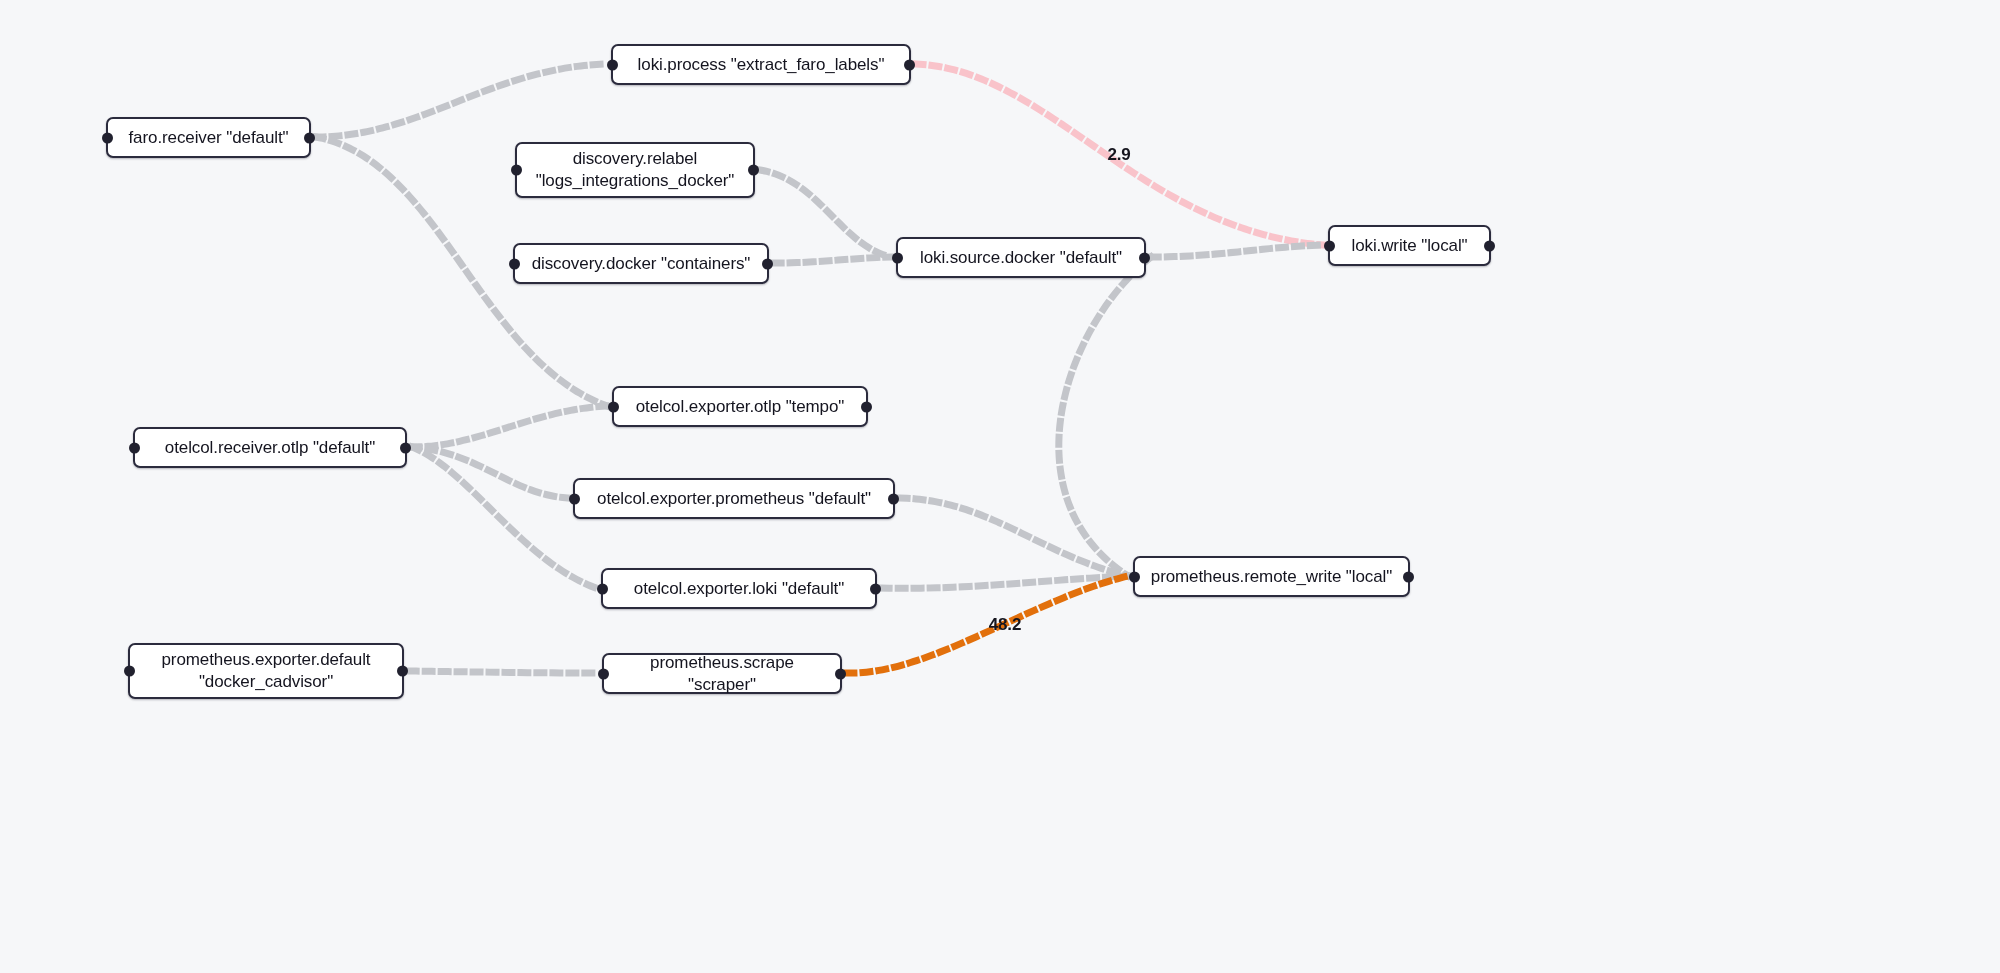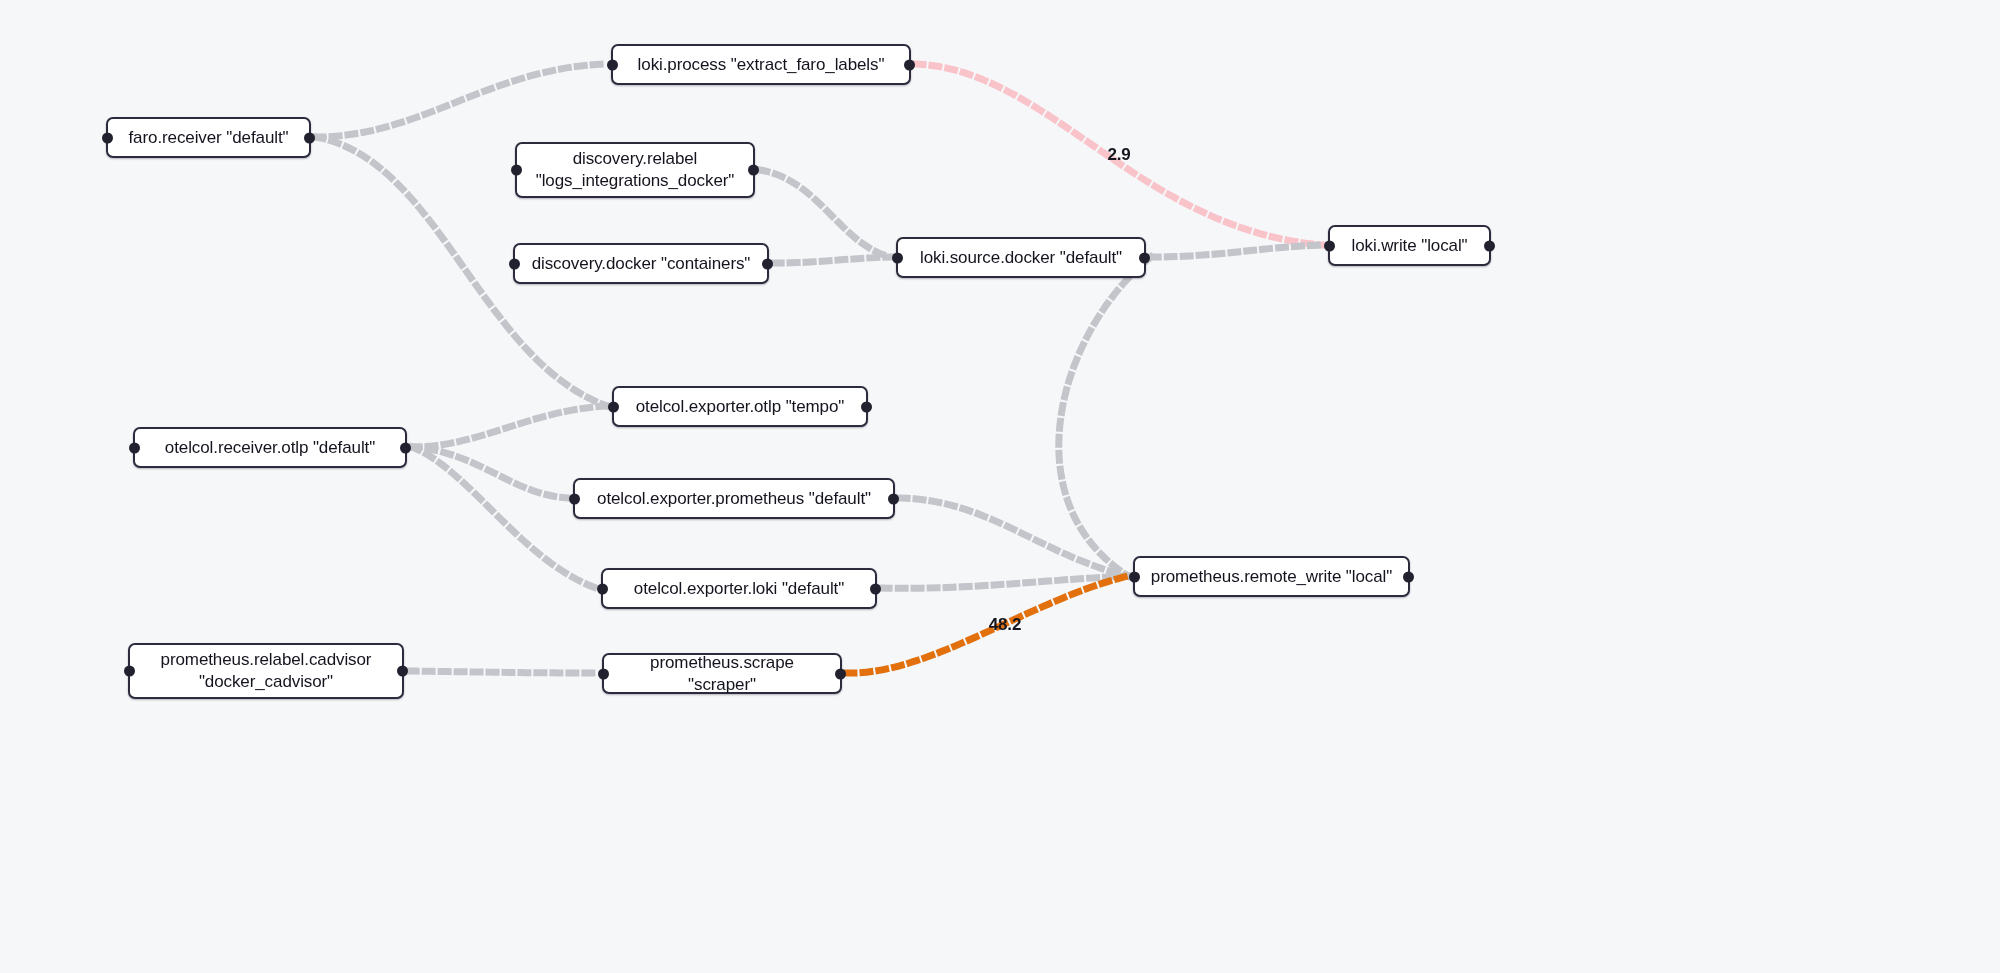--- a/index.html
+++ b/index.html
@@ -147,21 +147,21 @@
         <span class="node-label">otelcol.exporter.prometheus "default"</span>
         <span class="handle left"></span>
         <span class="handle right"></span>
       </div>
       <div class="node" style="left: 601px; top: 568px; width: 276px; height: 41px;">
         <span class="node-label">otelcol.exporter.loki "default"</span>
         <span class="handle left"></span>
         <span class="handle right"></span>
       </div>
       <div class="node" style="left: 128px; top: 643px; width: 276px; height: 56px;">
-        <span class="node-label">prometheus.relabel.cadvisor
+        <span class="node-label">prometheus.exporter.default
 "docker_cadvisor"</span>
         <span class="handle left"></span>
         <span class="handle right"></span>
       </div>
       <div class="node" style="left: 602px; top: 653px; width: 240px; height: 41px;">
         <span class="node-label">prometheus.scrape "scraper"</span>
         <span class="handle left"></span>
         <span class="handle right"></span>
       </div>
       <div class="node" style="left: 1133px; top: 556px; width: 277px; height: 41px;">

